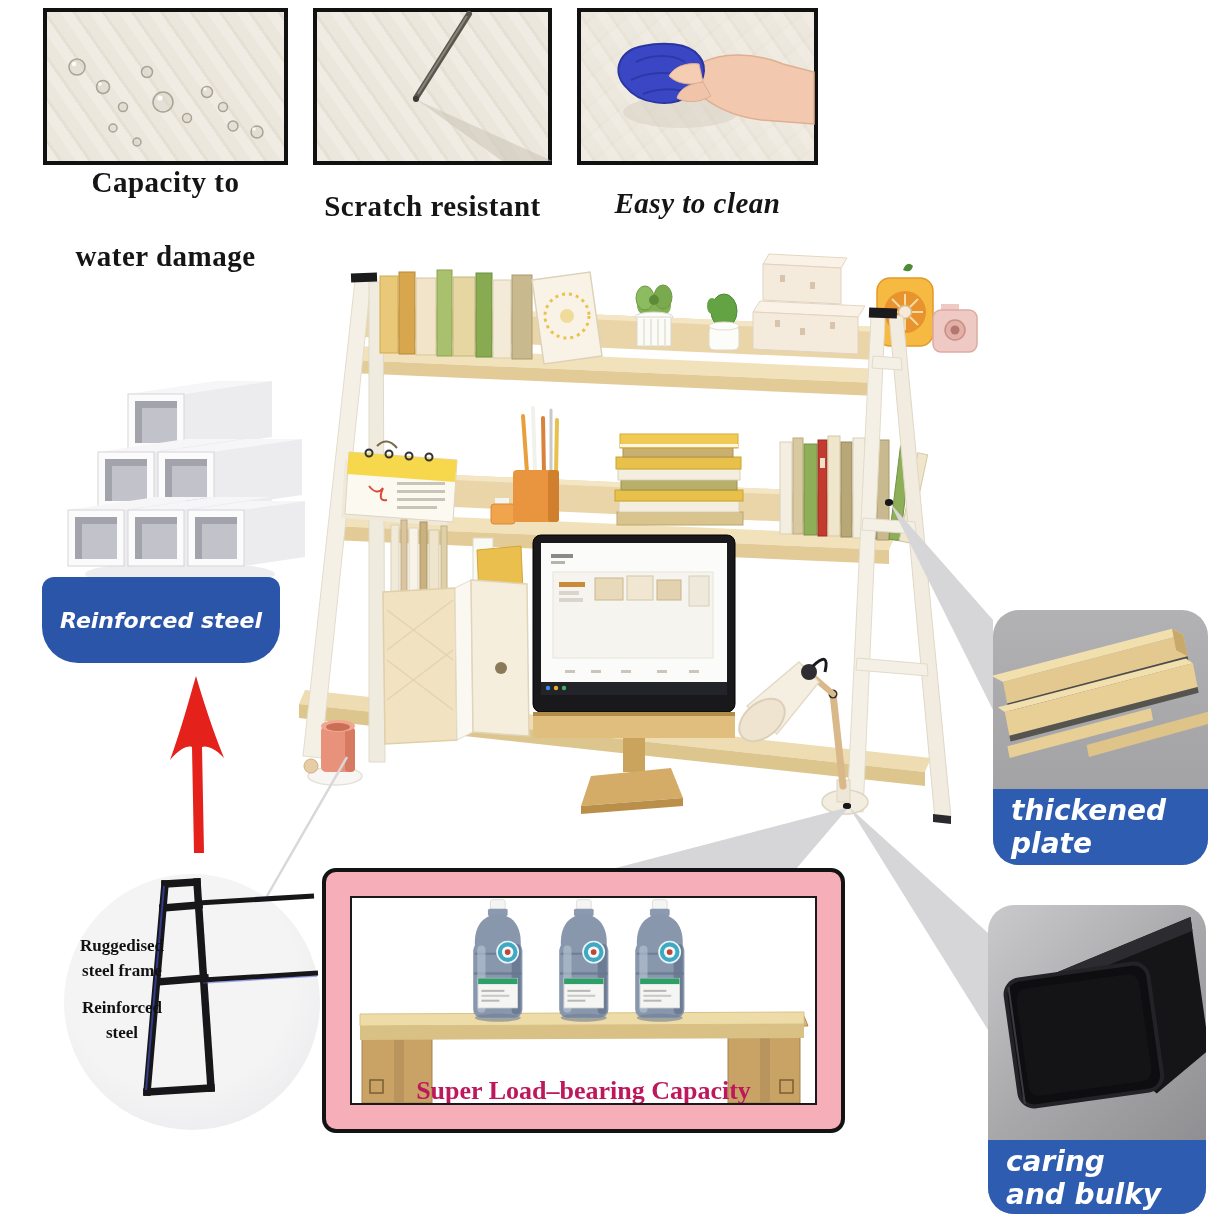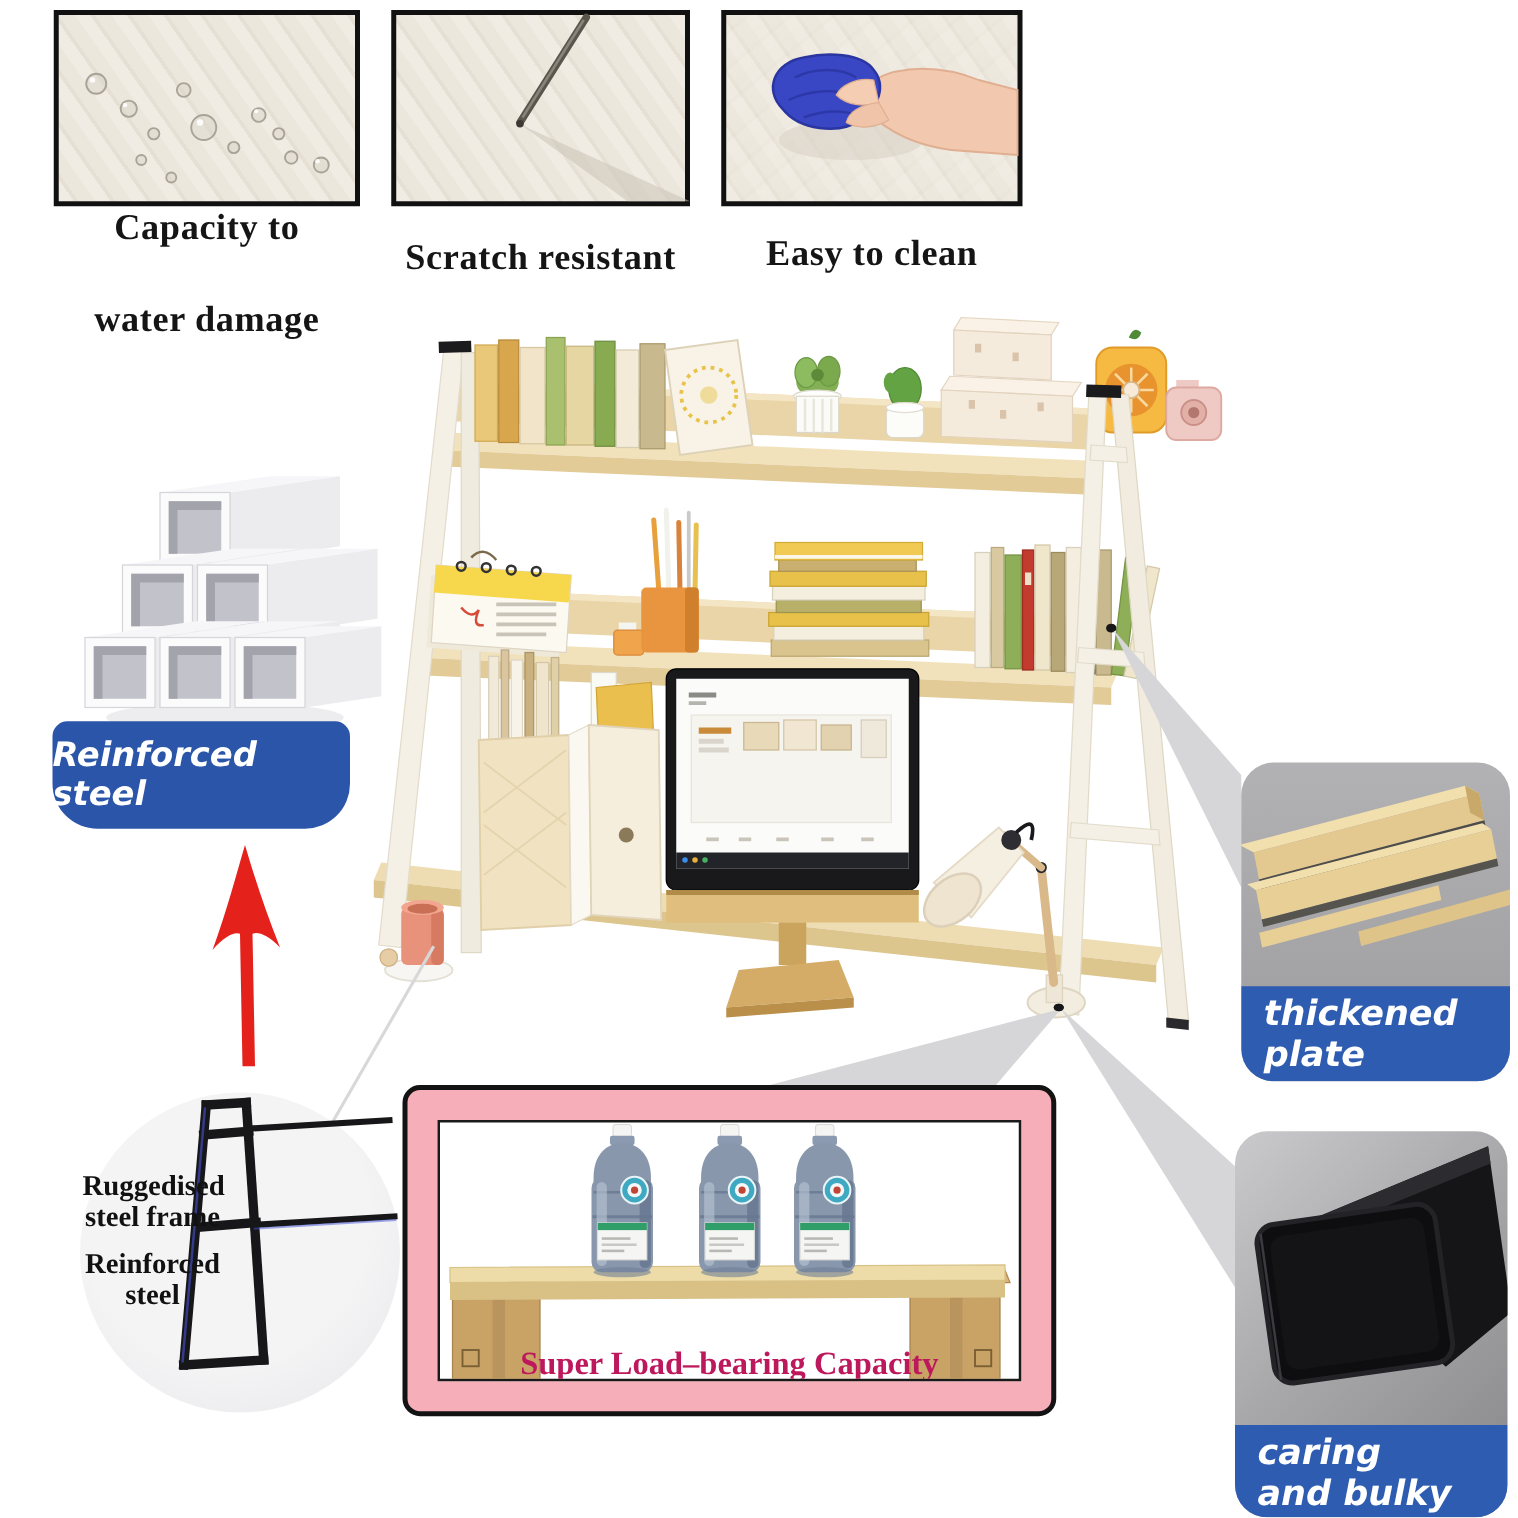--- a/index.html
+++ b/index.html
@@ -10,26 +10,26 @@
   .photo{position:absolute;box-sizing:border-box;border:4px solid #111;width:245px;height:157px;
          background:
            repeating-linear-gradient(55deg,#f1ece3 0 10px,#e6e0d4 10px 13px,#ece7dc 13px 24px);}
   .photo svg{display:block;}
   .caption{position:absolute;width:265px;text-align:center;font-weight:700;font-size:29px;
            color:#151515;letter-spacing:.5px;}
   
   .hand{font-family:"DejaVu Sans",sans-serif;font-style:italic;font-weight:700;color:#fff;}
   .blue-label{position:absolute;left:42px;top:577px;width:238px;height:86px;background:#2b55a8;
               border-radius:12px 12px 36px 36px;display:flex;align-items:center;justify-content:center;
-              font-size:27px;}
+              font-size:22px;}
   
   .circle{position:absolute;left:64px;top:874px;width:256px;height:256px;border-radius:50%;
           background:radial-gradient(circle at 45% 40%, #f4f4f5 55%, #e6e6e9 100%);}
   .circle .ctext{position:absolute;left:2px;width:112px;text-align:center;font-weight:700;
-                 font-size:23px;color:#111;}
+                 font-size:17px;color:#111;}
   
   .pinkbox{position:absolute;left:322px;top:868px;width:523px;height:265px;box-sizing:border-box;
            background:#f6aeb9;border:4px solid #131313;border-radius:14px;}
   .pinkbox .inner{position:absolute;left:24px;top:24px;width:467px;height:209px;box-sizing:border-box;
                   background:#ffffff;border:2px solid #1a1a1a;overflow:hidden;}
   .loadcap{position:absolute;left:0;top:178px;width:463px;text-align:center;font-weight:700;
            font-size:26px;color:#be185d;}
   
   .card{position:absolute;border-radius:26px;overflow:hidden;}
   .card .band{position:absolute;left:0;right:0;bottom:0;background:#2d5cb0;
@@ -512,15 +512,15 @@
         <path d="M62,82 C78,76 94,76 104,80"></path>
       </g>
       <path d="M118,52 C104,50 92,56 88,64 C96,72 110,74 122,70 Z" fill="#f4cdb2" stroke="#e0ae90"></path>
       <path d="M122,70 C106,72 98,78 96,86 C106,92 120,90 130,84 Z" fill="#efc4a8" stroke="#e0ae90"></path>
     </svg>
   </div>
 
   <div class="caption" style="left:33px;top:166px;">Capacity to</div>
   <div class="caption" style="left:33px;top:216px;margin-top:24px;">water damage</div>
   <div class="caption" style="left:300px;top:190px;">Scratch resistant</div>
-  <div class="caption" style="left:565px;top:187px;">Easy to clean</div>
+  <div class="caption" style="left:565px;top:187px;font-style:italic;">Easy to clean</div>
 
 </div>
 
 </body></html>

